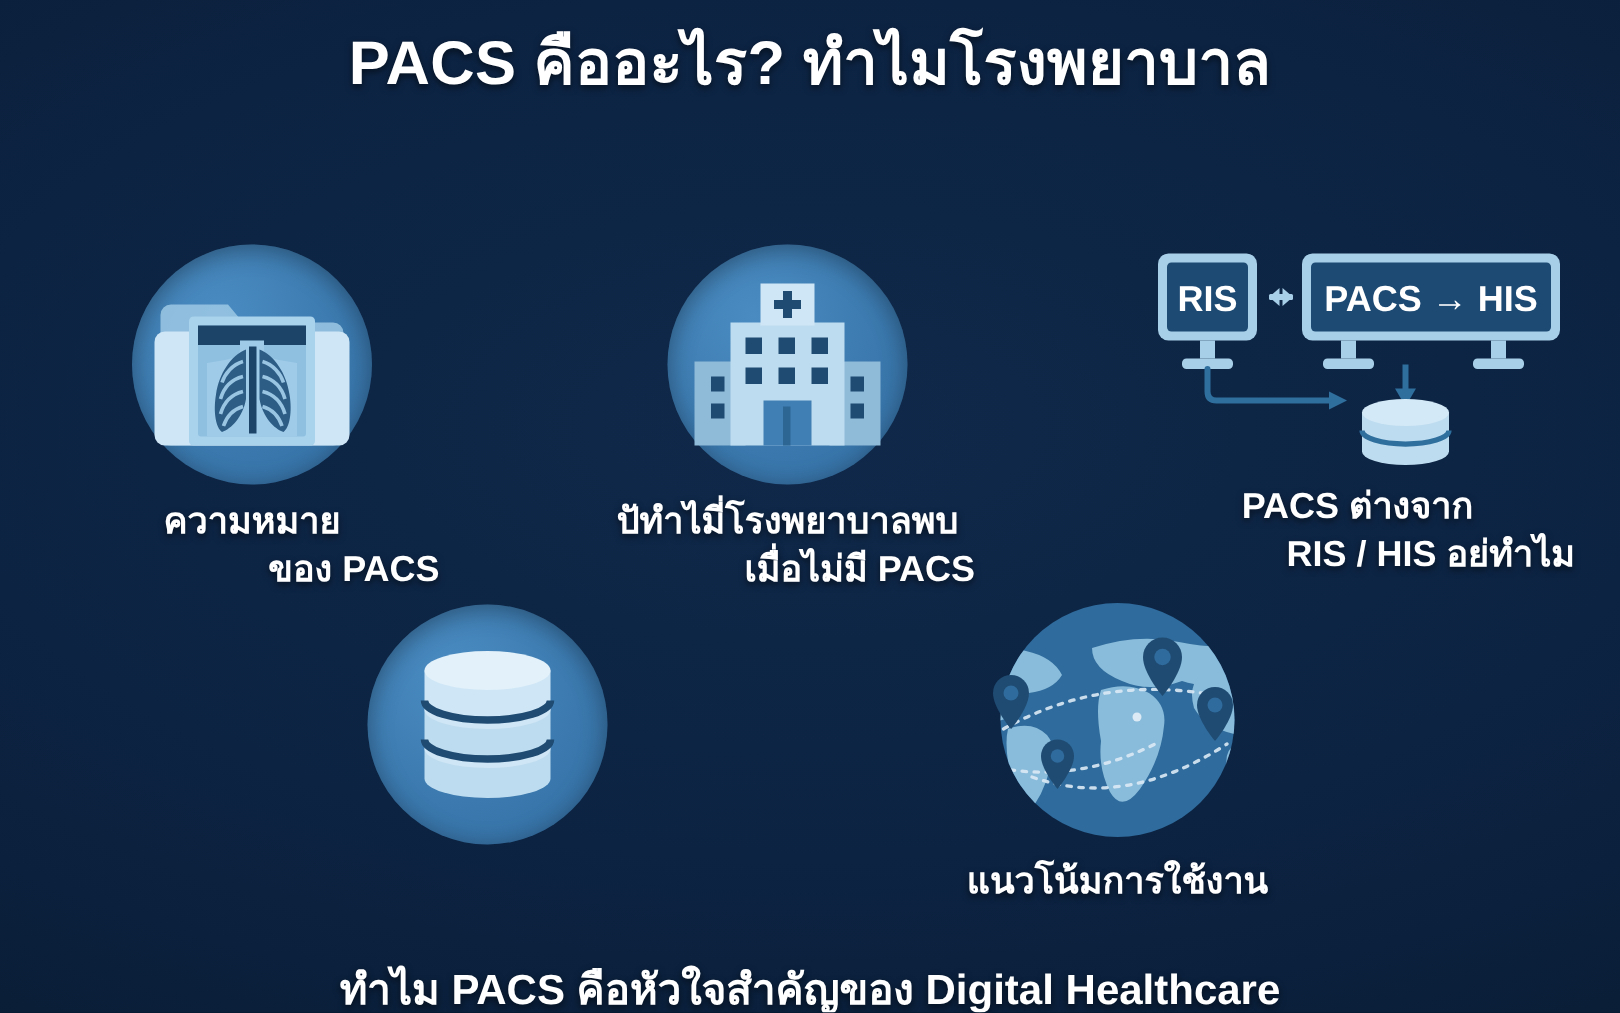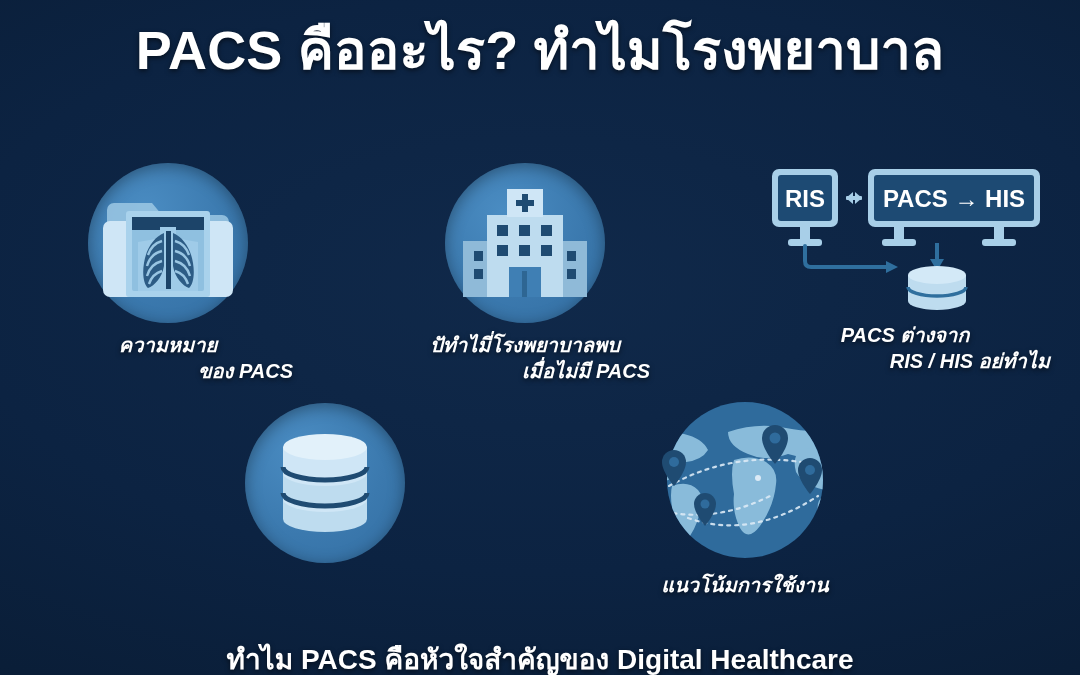--- a/index.html
+++ b/index.html
@@ -21,21 +21,21 @@
 
   
   .title-block {
     position: absolute;
     left: 0;
     top: 14px;
     width: 1080px;
     text-align: center;
   }
   .title-line {
-    font-size: 54px;
+    font-size: 41px;
     font-weight: bold;
     letter-spacing: 0.2px;
     line-height: 1.37;
     color: #ffffff;
     text-shadow: 0 2px 5px rgba(0,0,0,0.55);
   }
 
   
   .card {
     position: absolute;
@@ -59,27 +59,26 @@
     border-radius: 50%;
     background: radial-gradient(circle at 36% 30%, #4a8cc2 0%, #3b79ae 55%, #336ea2 100%);
     box-shadow: 0 3px 16px rgba(0,0,0,0.35) inset;
   }
   .icon-svg {
     position: absolute;
     left: 0; top: 0;
   }
   .card-label {
     margin-top: 9px;
-    font-size: 20px;
+    font-size: 24px;
     font-weight: bold;
     line-height: 1.32;
     color: #ffffff;
     text-shadow: 0 2px 5px rgba(0,0,0,0.55);
     white-space: nowrap;
-    font-style: italic;
   }
   .card-label .l2 { display: block; text-align: right; }
 
   
   #card-meaning   { left: 43px;  top: 163px; }
   #card-problems  { left: 400px; top: 163px; }
   #card-riship    { left: 760px; top: 163px; width: 290px; }
   #card-riship .icon-wrap { width: 290px; height: 150px; }
 
   

